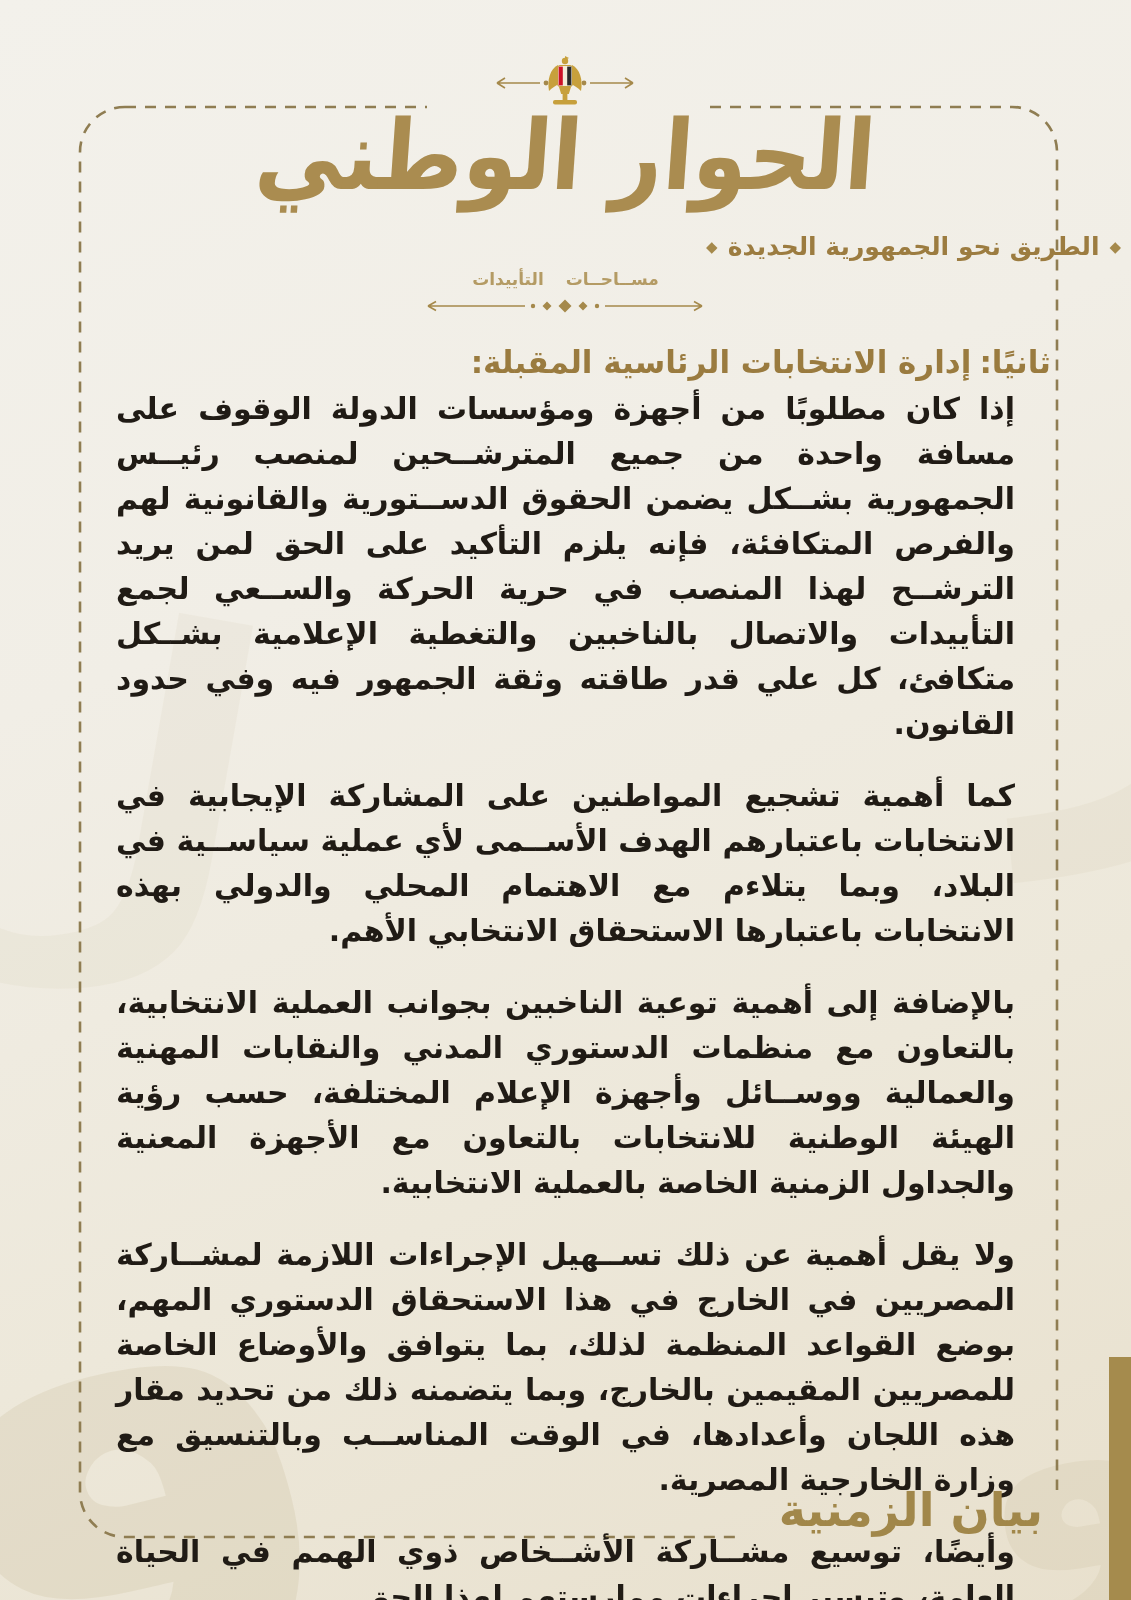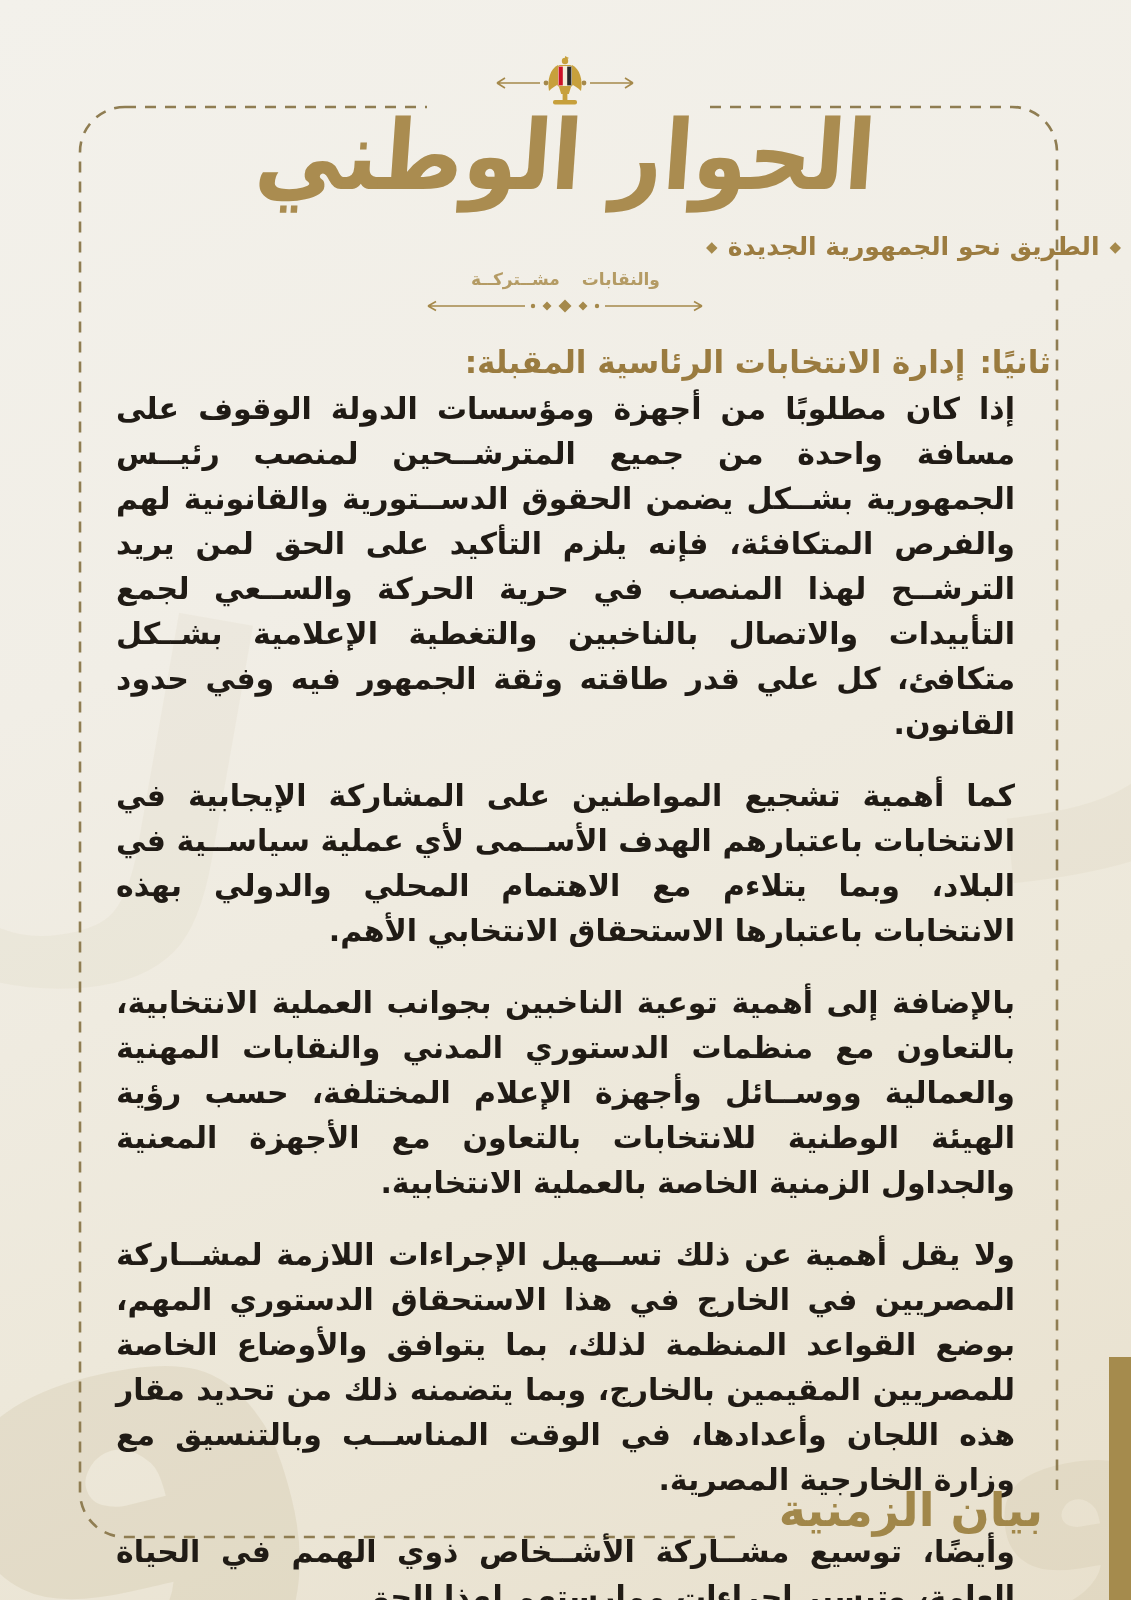--- a/index.html
+++ b/index.html
@@ -43,21 +43,21 @@
     text-align:center;
     font-size:17px;font-weight:bold;color:#b49b64;
     letter-spacing:1px;word-spacing:16px;
   }
   .divider{position:absolute;z-index:2;left:425px;top:297px;}
 
   .heading{
     position:absolute;z-index:2;top:344px;right:80px;
     font-size:31px;font-weight:bold;color:#9a7b3f;
   }
-  .heading .hprefix{margin-left:14px;}
+  .heading .hprefix{margin-left:8px;}
 
   .textblock{
     position:absolute;z-index:2;top:386px;right:116px;width:899px;
     font-size:30px;font-weight:bold;color:#201b15;
     line-height:45px;
     text-align:justify;
   }
   .textblock p{margin:0 0 27px 0;}
   .textblock p:last-child{margin-bottom:0;}
 
@@ -106,21 +106,21 @@
         <rect x="59" y="46" width="24" height="4.5" rx="2" fill="#c7a03c"></rect>
       </g>
     </svg>
   </div>
 
   <div class="logo">الحوار الوطني</div>
 
   <div class="tagline">
     <span class="diamond">◆</span><span>الطريق نحو الجمهورية الجديدة</span><span class="diamond">◆</span>
   </div>
-  <div class="subtagline">والنقابات مشــتركــة</div>
+  <div class="subtagline">مســاحــات التأييدات</div>
 
   <div class="divider">
     <svg width="280" height="18" viewBox="0 0 280 18" aria-hidden="true">
       <g stroke="#a5894b" stroke-width="1.6" fill="none">
         <path d="M3,9 L11,4.5 M3,9 L11,13.5 M3,9 H100"></path>
         <path d="M277,9 L269,4.5 M277,9 L269,13.5 M277,9 H180"></path>
       </g>
       <g fill="#a5894b">
         <circle cx="108" cy="9" r="2.2"></circle>
         <path d="M122,4.5 L126.5,9 L122,13.5 L117.5,9 Z"></path>

